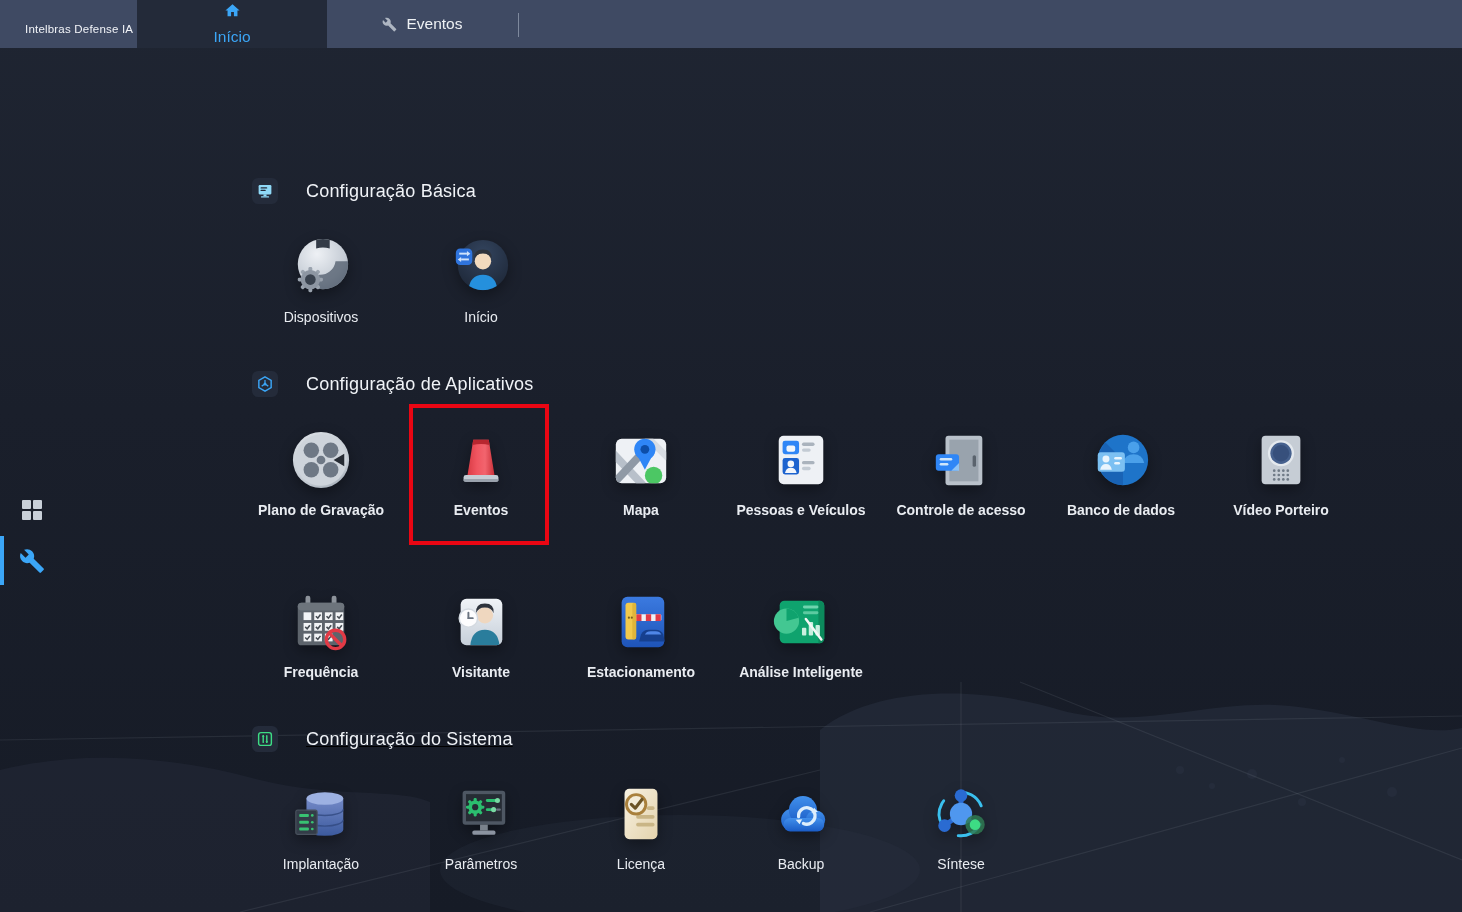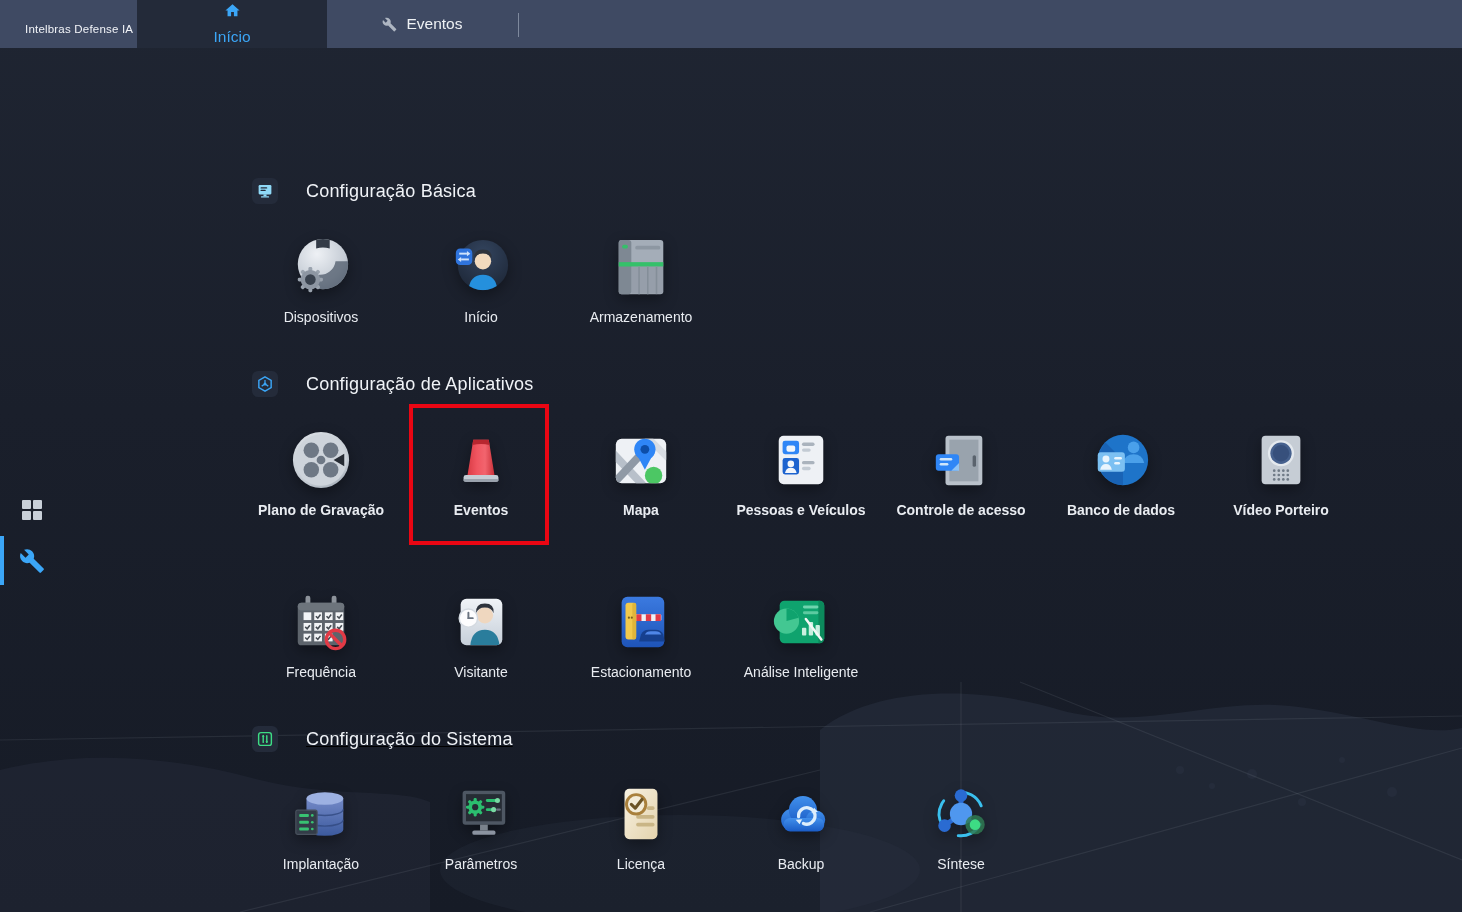--- a/index.html
+++ b/index.html
@@ -39,21 +39,21 @@
   .app-item { width:160px; display:flex; flex-direction:column; align-items:center; cursor:pointer; }
   .app-icon { width:62px; height:62px; }
   .app-icon svg { width:100%; height:100%; display:block; filter:drop-shadow(0 5px 7px rgba(0,0,0,.35)); }
   .app-label { margin-top:11px; font-size:14px; color:#e9ecf1; white-space:nowrap; }
 
   .hdr-basic  { top:178px; }
   .hdr-apps   { top:371px; }
   .hdr-system { top:726px;text-decoration:underline; }
   .row-1 { top:236px; }
   .row-2 { top:429px;font-weight:bold; }
-  .row-3 { top:591px; }
+  .row-3 { top:591px;font-weight:bold; }
   .row-4 { top:783px; }
 
   
   .highlight-box { position:absolute; left:409px; top:404px; width:140px; height:141px;
                    border:4px solid #ea0613; z-index:10; pointer-events:none; }
 </style>
 </head>
 <body>
 
 <div class="screen">
@@ -188,38 +188,20 @@
             <rect x="9.5" y="17.2" width="8" height="2"></rect>
               <polygon points="17.5,15.6 17.5,20.8 21,18.2"></polygon>
             <rect x="11.5" y="23.2" width="8" height="2"></rect>
               <polygon points="11.5,21.6 11.5,26.8 8,24.2"></polygon>
           </g>
         </svg>
       </div>
       <div class="app-label">Início</div>
     </div>
 
-    <div class="app-item">
-      <div class="app-icon">
-        <svg viewBox="0 0 64 64">
-          <rect x="9" y="4" width="46" height="56" rx="3" fill="#a4adb8"></rect>
-          <rect x="9" y="4" width="13" height="56" rx="3" fill="#7e8893"></rect>
-          <rect x="12.5" y="9" width="6" height="4" rx="2" fill="#35c06a"></rect>
-          <rect x="26" y="10" width="26" height="4" rx="2" fill="#8d97a2"></rect>
-          <rect x="9" y="27" width="46" height="4.5" fill="#35c06a"></rect>
-          <g stroke="#8d97a2" stroke-width="1.6">
-            <line x1="30" y1="31.5" x2="30" y2="60"></line>
-              <line x1="39" y1="31.5" x2="39" y2="60"></line>
-              <line x1="48" y1="31.5" x2="48" y2="60"></line>
-          </g>
-          <rect x="22" y="31.5" width="33" height="28" fill="#6b7480" opacity=".25"></rect>
-        </svg>
-      </div>
-      <div class="app-label">Armazenamento</div>
-    </div>
   </div>
 
   <div class="section-header hdr-apps">
     <div class="section-icon">
       <svg viewBox="0 0 24 24">
         <polygon points="12,2.5 20.2,7.2 20.2,16.8 12,21.5 3.8,16.8 3.8,7.2" fill="none" stroke="#3ba6f7" stroke-width="1.9"></polygon>
         <g stroke="#3ba6f7" stroke-width="1.7">
           <line x1="12" y1="12" x2="12" y2="6.8"></line>
             <line x1="12" y1="12" x2="7.6" y2="14.8"></line>
             <line x1="12" y1="12" x2="16.4" y2="14.8"></line>

